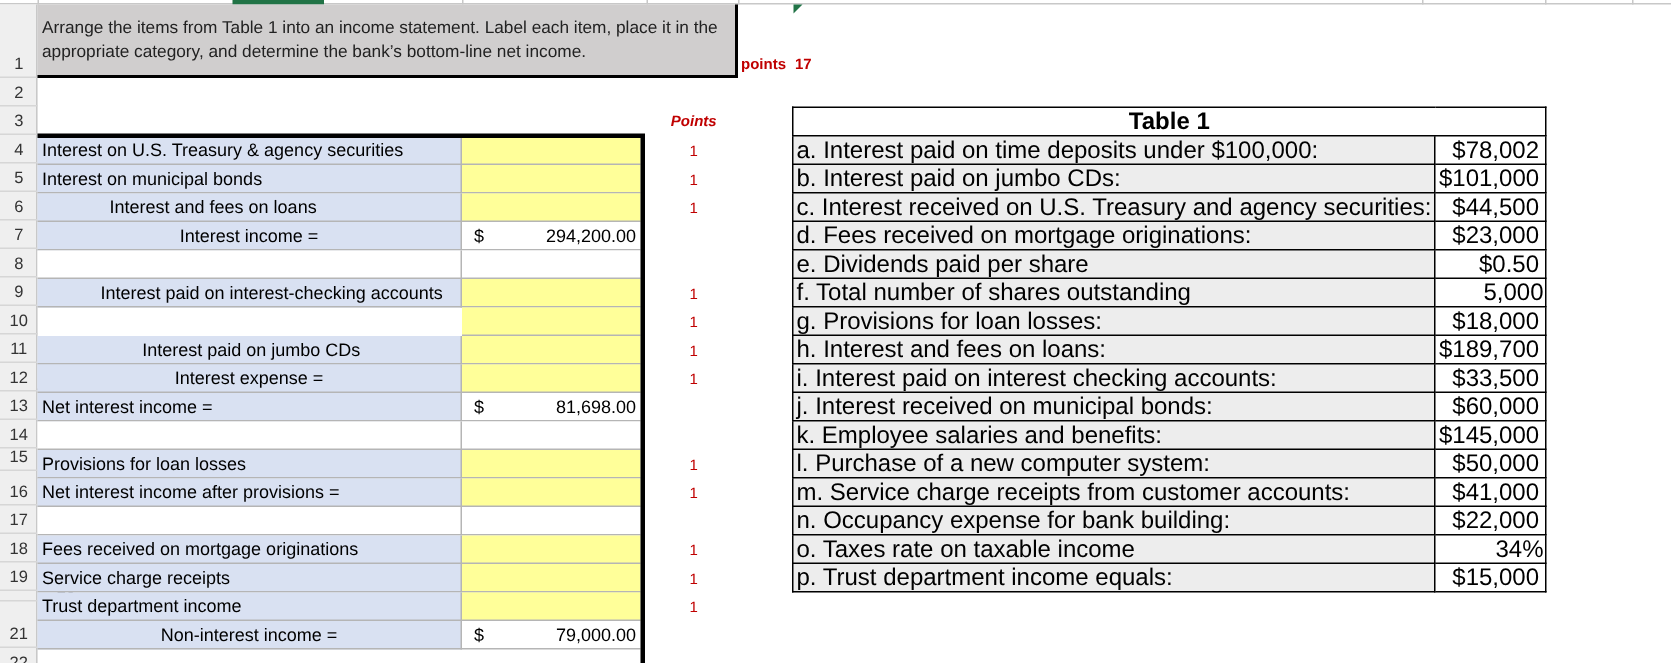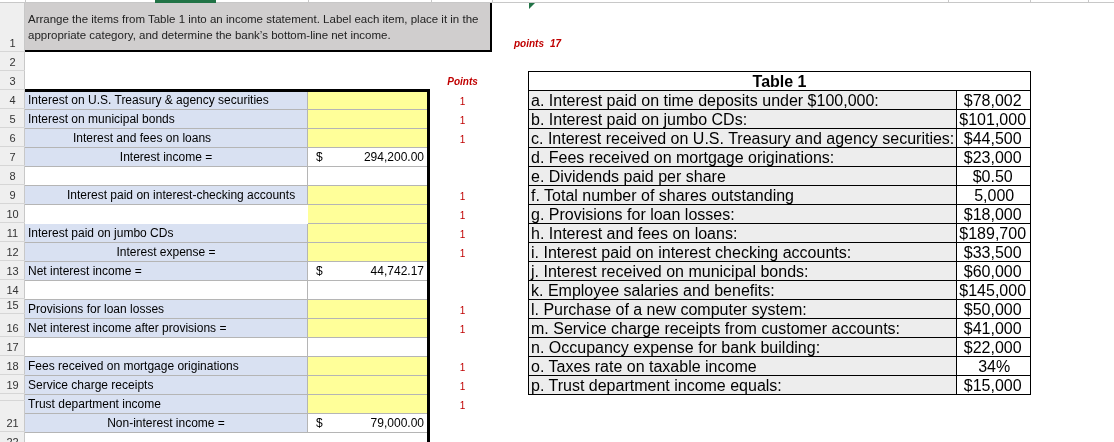--- a/index.html
+++ b/index.html
@@ -5,37 +5,37 @@
   * { box-sizing: border-box; margin: 0; padding: 0; }
   html, body { width: 1114px; height: 442px; overflow: hidden; background: #ffffff; }
   body { position: relative; font-family: "Liberation Sans", "DejaVu Sans", sans-serif; font-size: 12px; color: #000; }
   .sheet { position: absolute; left: 0; top: 0; width: 1114px; height: 442px; }
   .topline { position: absolute; left: 0; top: 0; width: 1114px; height: 3px; border-bottom: 1px solid #c8c8c8; background: #fff; }
   .topline .sel { position: absolute; left: 155px; top: 0; width: 61px; height: 3px; background: #217346; }
   .col-tick { position: absolute; top: 0; width: 1px; height: 3px; background: #c8c8c8; }
   .rownums { position: absolute; left: 0; top: 3px; width: 25px; background: #efefef; border-right: 1px solid #c8c8c8; height: 439px; }
   .rn { position: absolute; left: 0; width: 25px; text-align: center; font-size: 11px; color: #333; border-bottom: 1px solid #d6d6d6; display: flex; align-items: flex-end; justify-content: center; padding-bottom: 2px; }
   .instr { position: absolute; left: 25px; top: 3px; width: 467px; height: 49px; background: #d0cece; border-right: 2px solid #000; border-bottom: 2px solid #000; font-size: 11.5px; line-height: 16px; padding: 8px 3px 0 3px; color: #222; }
-  .pts17 { position: absolute; left: 494px; top: 38px; font-size: 10px; font-style: italic; font-weight: bold; color: #c00000; margin-left: 20px; }
+  .pts17 { position: absolute; left: 494px; top: 38px; font-size: 10px; font-weight: bold; color: #c00000; }
   .pts17 span { margin-left: 6px; }
   .flag { position: absolute; left: 529px; top: 3px; width: 0; height: 0; border-top: 6px solid #217346; border-right: 6px solid transparent; }
   .pts-head { position: absolute; left: 440px; top: 76px; width: 45px; text-align: center; font-size: 10px; font-style: italic; font-weight: bold; color: #c00000; }
   .lbl { position: absolute; left: 25px; width: 283px; height: 19px; background: #d9e1f2; border-bottom: 1px solid #b5b5b5; border-right: 1px solid #b5b5b5; font-size: 12px; line-height: 18px; padding-left: 3px; white-space: nowrap; }
   .lbl.center { text-align: center; padding-left: 0; }
   .lbl.blank { background: #fff; }
   .val { position: absolute; left: 308px; width: 119px; height: 19px; background: #ffff99; border-bottom: 1px solid #b5b5b5; font-size: 12px; line-height: 18px; padding: 0 3px 0 8px; display: flex; justify-content: space-between; }
   .val.white { background: #fff; }
   .vborder { position: absolute; left: 427px; top: 90px; width: 3px; height: 352px; background: #000; }
   .hborder { position: absolute; left: 25px; top: 89px; width: 405px; height: 3px; background: #000; }
   .pt { position: absolute; left: 440px; width: 45px; height: 19px; text-align: center; font-size: 10px; line-height: 19px; color: #c00000; }
   .t1 { position: absolute; left: 528px; top: 71px; width: 502px; border: 1px solid #000; border-collapse: collapse; }
   .t1 td { border: 1px solid #000; height: 19px; font-size: 16px; padding: 0 2px; white-space: nowrap; line-height: 17px; }
   .t1 .ttl { text-align: center; font-weight: bold; background: #fff; }
   .t1 .desc { background: #ededed; width: 411px; }
-  .t1 .amt { background: #fff; text-align: center; padding-right: 4px; width: 114px; }
+  .t1 .amt { background: #fff; text-align: right; padding-right: 4px; width: 114px; }
   .t1 .amt.tight { padding-right: 1px; }
 </style>
 </head>
 <body>
 
 <div class="sheet">
   <div class="topline">
     <div class="sel"></div>
   </div>
   <div class="col-tick" style="left:25px"></div>
@@ -111,36 +111,36 @@
         <span></span>
         <span></span>
       </div>
       <div class="pt" style="top: 187px;">1</div>
       <div class="lbl" style="top: 205px; margin-top: 36px;">Interest paid on time deposits</div>
       <div class="val" style="top: 205px;">
         <span></span>
         <span></span>
       </div>
       <div class="pt" style="top: 206px;">1</div>
-      <div class="lbl" style="top: 224px;">Interest paid on jumbo CDs</div>
+      <div class="lbl" style="top: 224px; text-align: center;">Interest paid on jumbo CDs</div>
       <div class="val" style="top: 224px;">
         <span></span>
         <span></span>
       </div>
       <div class="pt" style="top: 225px;">1</div>
       <div class="lbl center" style="top: 243px;">Interest expense =</div>
       <div class="val" style="top: 243px;">
         <span></span>
         <span></span>
       </div>
       <div class="pt" style="top: 244px;">1</div>
       <div class="lbl" style="top: 262px;">Net interest income =</div>
       <div class="val white" style="top: 262px;">
         <span>$</span>
-        <span>44,742.17</span>
+        <span>81,698.00</span>
       </div>
       <div class="lbl blank" style="top: 281px;"></div>
       <div class="val white" style="top: 281px;">
         <span></span>
         <span></span>
       </div>
       <div class="lbl" style="top: 300px;">Provisions for loan losses</div>
       <div class="val" style="top: 300px;">
         <span></span>
         <span></span>

